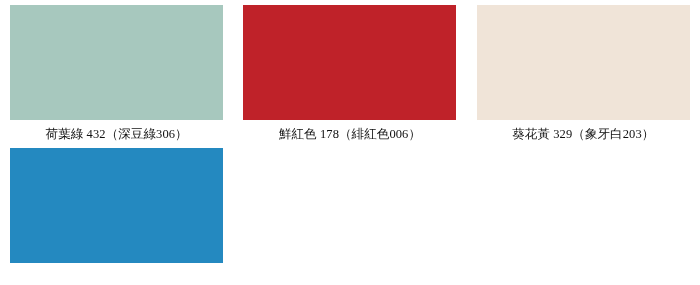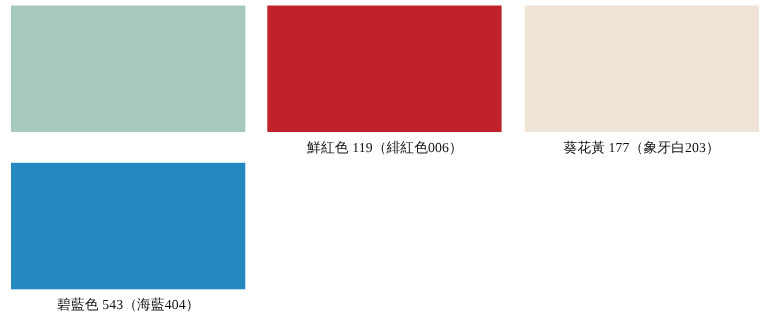--- a/index.html
+++ b/index.html
@@ -49,32 +49,32 @@
     letter-spacing: 0.1px;
   }
 </style>
 </head>
 <body>
 
 <div class="palette-grid">
 
   <div class="swatch-cell">
     <div class="swatch-chip" style="background-color: rgb(167, 200, 190);"></div>
+    <div class="swatch-label">荷葉綠 432（深豆綠306）</div>
   </div>
 
   <div class="swatch-cell">
     <div class="swatch-chip" style="background-color: rgb(191, 34, 41);"></div>
-    <div class="swatch-label">鮮紅色 119（緋紅色006）</div>
+    <div class="swatch-label">鮮紅色 178（緋紅色006）</div>
   </div>
 
 
 
   <div class="swatch-cell">
     <div class="swatch-chip" style="background-color: rgb(240, 228, 216);"></div>
-    <div class="swatch-label">葵花黃 177（象牙白203）</div>
+    <div class="swatch-label">葵花黃 329（象牙白203）</div>
   </div>
 
   <div class="swatch-cell">
     <div class="swatch-chip" style="background-color: rgb(36, 137, 192);"></div>
-    <div class="swatch-label">碧藍色 543（海藍404）</div>
   </div>
 
 </div>
 
 </body></html>

